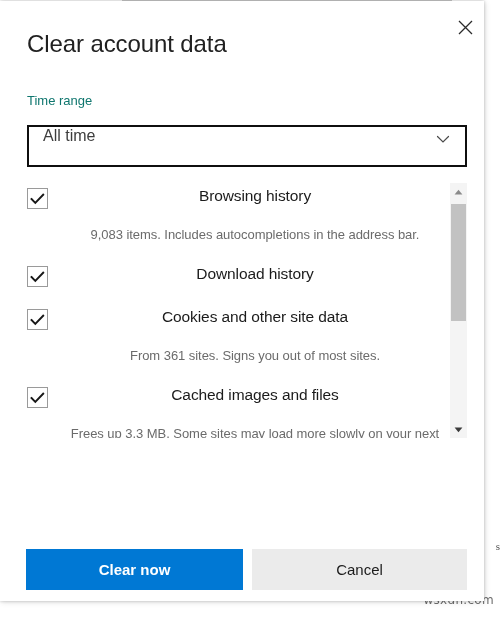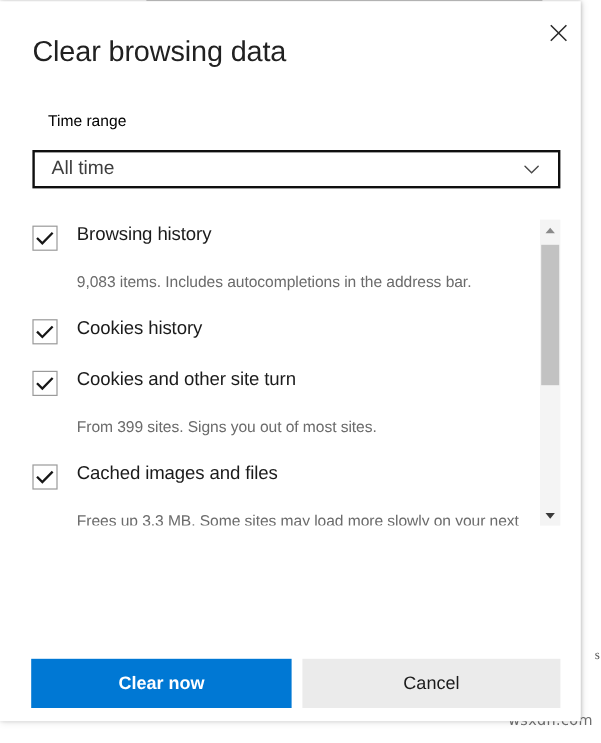--- a/index.html
+++ b/index.html
@@ -96,37 +96,36 @@
     font-size: 24px;
     font-weight: 400;
     color: #212121;
     letter-spacing: -0.1px;
     margin: 0;
     line-height: 1.2;
   }
 
   .field-label {
     position: absolute;
-    left: 40px;
+    left: 27px;
     top: 92px;
     font-size: 13px;
-    color: #000000;
+    color: #0f766e;
   }
 
   .combobox {
     position: absolute;
     left: 27px;
     top: 124px;
     width: 440px;
-    height: 32px;
+    height: 42px;
     box-sizing: border-box;
     border: 2px solid #0f0f0f;
     background: #ffffff;
     display: flex;
-    align-items: center;
     padding: 0 10px 0 14px;
     cursor: pointer;
   }
   .combobox .cb-value {
     flex: 1 1 auto;
     font-size: 16px;
     color: #3d3d3d;
     font-weight: 400;
   }
   .combobox .cb-chevron {
@@ -175,21 +174,21 @@
     background: #ffffff;
     margin-top: 3px;
     margin-right: 16px;
     display: flex;
     align-items: center;
     justify-content: center;
     cursor: pointer;
   }
   .checkbox svg { display: block; }
 
-  .cb-texts { flex: 1 1 auto; min-width: 0; }
+  .cb-texts { flex: 1 1 auto; min-width: 0; text-align: center; }
   .cb-title {
     font-size: 15.5px;
     color: #1b1b1b;
     line-height: 21px;
     letter-spacing: -0.1px;
   }
   .cb-sub {
     font-size: 13px;
     color: #6b6b6b;
     line-height: 18px;
@@ -283,21 +282,21 @@
 </div>
 
 <div id="dialog">
 
   <button class="close-btn">
     <svg width="15" height="15" viewBox="0 0 15 15" aria-hidden="true">
       <path d="M1 1 L14 14 M14 1 L1 14" stroke="#2b2b2b" stroke-width="1.3" fill="none"></path>
     </svg>
   </button>
 
-  <h1 class="dlg-title">Clear browsing data</h1>
+  <h1 class="dlg-title">Clear account data</h1>
 
   <div class="field-label">Time range</div>
 
   <div class="combobox">
     <span class="cb-value">All time</span>
     <span class="cb-chevron">
       <svg width="18" height="18" viewBox="0 0 18 18" aria-hidden="true">
         <path d="M3.5 6.5 L9 12 L14.5 6.5" stroke="#4a4a4a" stroke-width="1.2" fill="none" stroke-linecap="round"></path>
       </svg>
     </span>
@@ -318,33 +317,33 @@
         </span>
       </div>
 
       <div class="cb-row r1">
         <span class="checkbox">
           <svg width="15" height="12" viewBox="0 0 15 12" aria-hidden="true">
             <path d="M1.5 6 L5.3 9.8 L13.2 1.7" stroke="#171717" stroke-width="1.9" fill="none" stroke-linecap="square"></path>
           </svg>
         </span>
         <span class="cb-texts">
-          <span class="cb-title">Cookies history</span>
+          <span class="cb-title">Download history</span>
         </span>
       </div>
 
       <div class="cb-row r2">
         <span class="checkbox">
           <svg width="15" height="12" viewBox="0 0 15 12" aria-hidden="true">
             <path d="M1.5 6 L5.3 9.8 L13.2 1.7" stroke="#171717" stroke-width="1.9" fill="none" stroke-linecap="square"></path>
           </svg>
         </span>
         <span class="cb-texts">
-          <span class="cb-title">Cookies and other site turn</span>
-          <span class="cb-sub" style="display:block">From 399 sites. Signs you out of most sites.</span>
+          <span class="cb-title">Cookies and other site data</span>
+          <span class="cb-sub" style="display:block">From 361 sites. Signs you out of most sites.</span>
         </span>
       </div>
 
       <div class="cb-row r3">
         <span class="checkbox">
           <svg width="15" height="12" viewBox="0 0 15 12" aria-hidden="true">
             <path d="M1.5 6 L5.3 9.8 L13.2 1.7" stroke="#171717" stroke-width="1.9" fill="none" stroke-linecap="square"></path>
           </svg>
         </span>
         <span class="cb-texts">

